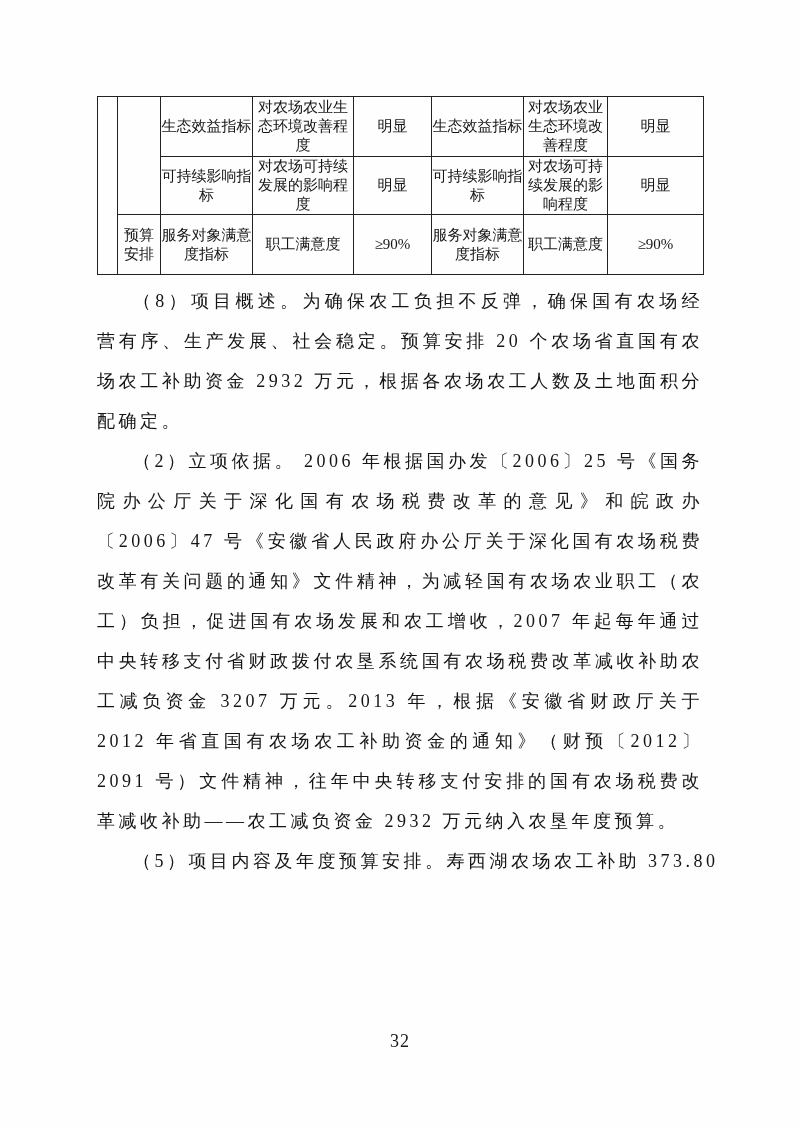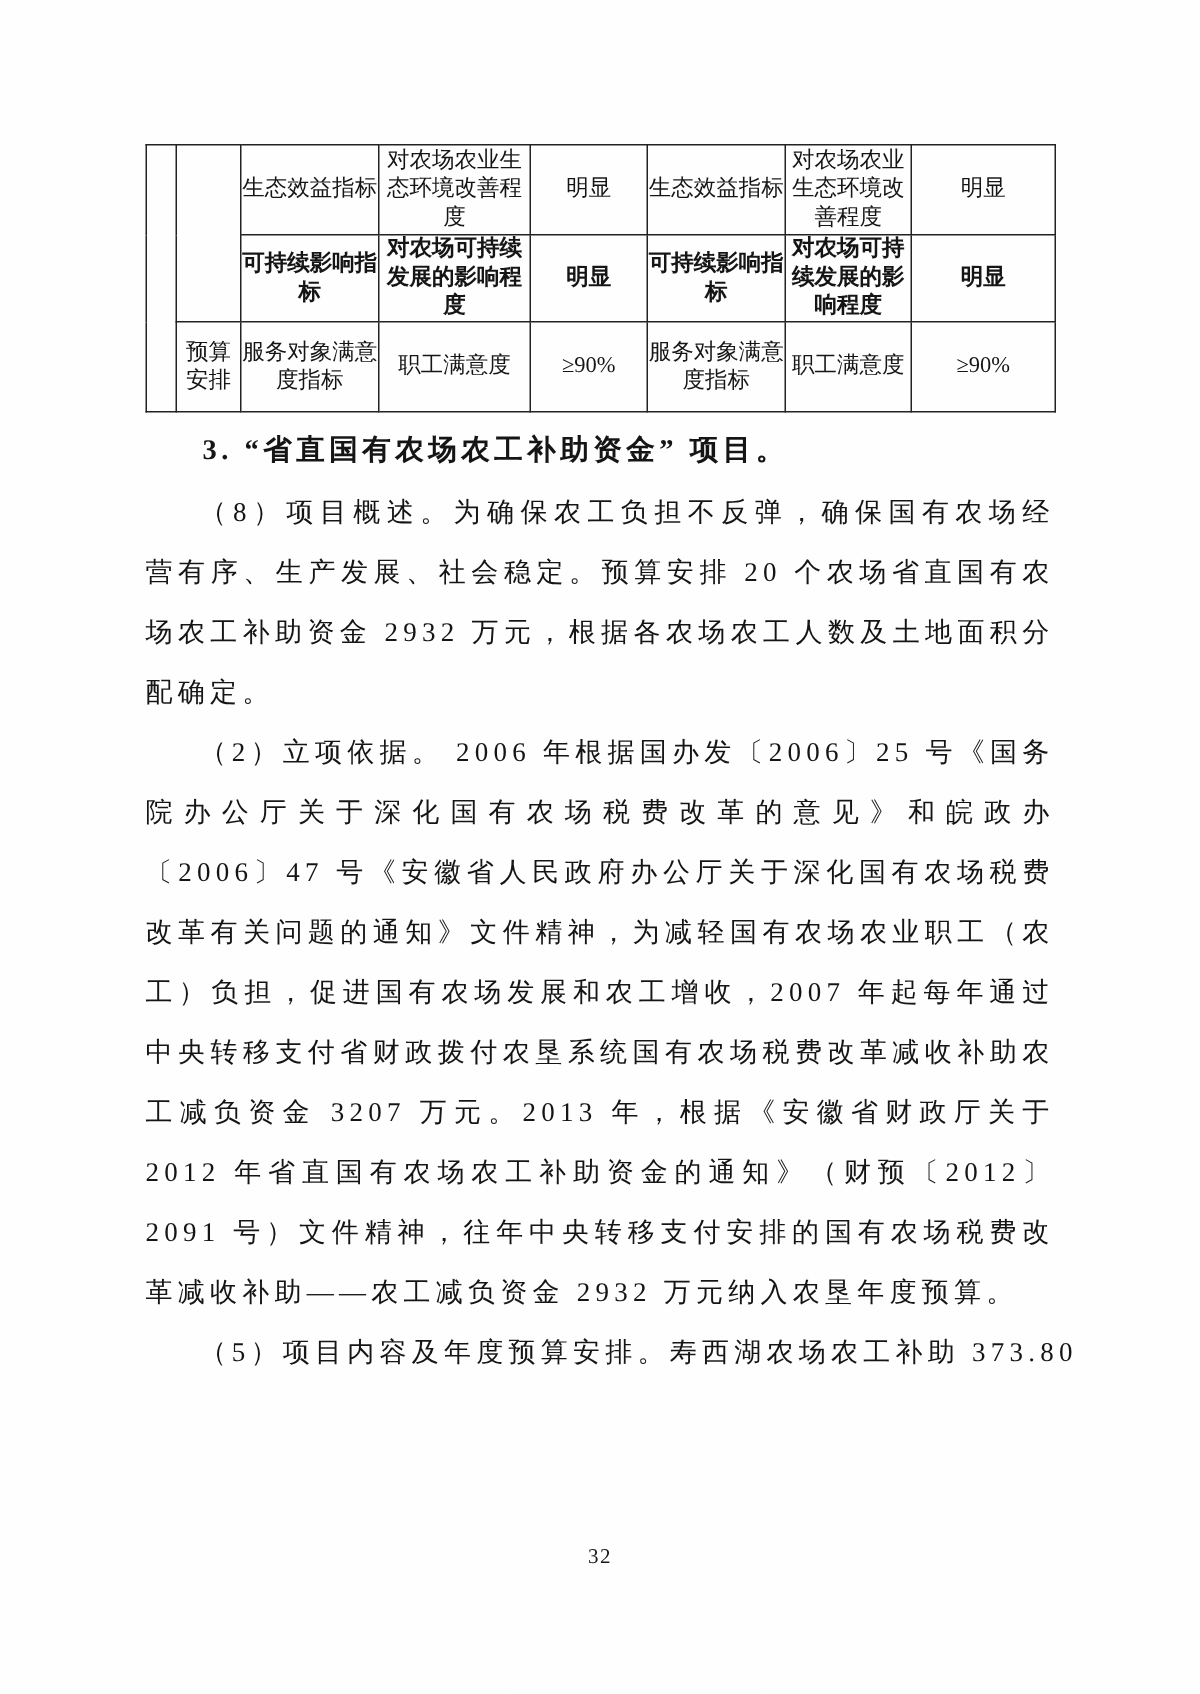--- a/index.html
+++ b/index.html
@@ -29,21 +29,21 @@
     letter-spacing: 0;
   }
   table.doc-table td {
     border: 1.4px solid #222222;
     padding: 0;
     text-align: center;
     vertical-align: middle;
     overflow: hidden;
   }
   tr.r1 { height: 60px; }
-  tr.r2 { height: 58px; font-weight: bold; }
+  tr.r2 { height: 58px; }
   tr.r3 { height: 60px; }
   
   .textblock {
     position: absolute;
     left: 97px;
     top: 281px;
     width: 606px;
     font-size: 18px;
     line-height: 40px;
     letter-spacing: 3.5px;
@@ -65,21 +65,21 @@
   .textblock p.single {
     text-align: left;
     white-space: nowrap;
   }
   .pagenum {
     position: absolute;
     left: 0;
     top: 1031px;
     width: 100%;
     text-align: center;
-    font-size: 14px;
+    font-size: 18px;
     letter-spacing: 1px;
     color: #1a1a1a;
   }
 </style>
 </head>
 <body>
 
 <div class="sheet">
 
   <table class="doc-table">
@@ -118,21 +118,20 @@
       <td>职工满意度</td>
       <td>≥90%</td>
       <td>服务对象满意度指标</td>
       <td>职工满意度</td>
       <td>≥90%</td>
     </tr>
   </tbody>
     </table>
 
   <div class="textblock">
-    <h3>3. “省直国有农场农工补助资金” 项目。</h3>
     <p>（8）项目概述。为确保农工负担不反弹，确保国有农场经营有序、生产发展、社会稳定。预算安排 20 个农场省直国有农场农工补助资金 2932 万元，根据各农场农工人数及土地面积分配确定。</p>
     <p>（2）立项依据。 2006 年根据国办发〔2006〕25 号《国务院办公厅关于深化国有农场税费改革的意见》和皖政办〔2006〕47 号《安徽省人民政府办公厅关于深化国有农场税费改革有关问题的通知》文件精神，为减轻国有农场农业职工（农工）负担，促进国有农场发展和农工增收，2007 年起每年通过中央转移支付省财政拨付农垦系统国有农场税费改革减收补助农工减负资金 3207 万元。2013 年，根据《安徽省财政厅关于 2012 年省直国有农场农工补助资金的通知》（财预〔2012〕2091 号）文件精神，往年中央转移支付安排的国有农场税费改革减收补助——农工减负资金 2932 万元纳入农垦年度预算。</p>
     <p class="single">（5）项目内容及年度预算安排。寿西湖农场农工补助 373.80</p>
   </div>
 
   <div class="pagenum">32</div>
 
 </div>
 
 </body></html>

